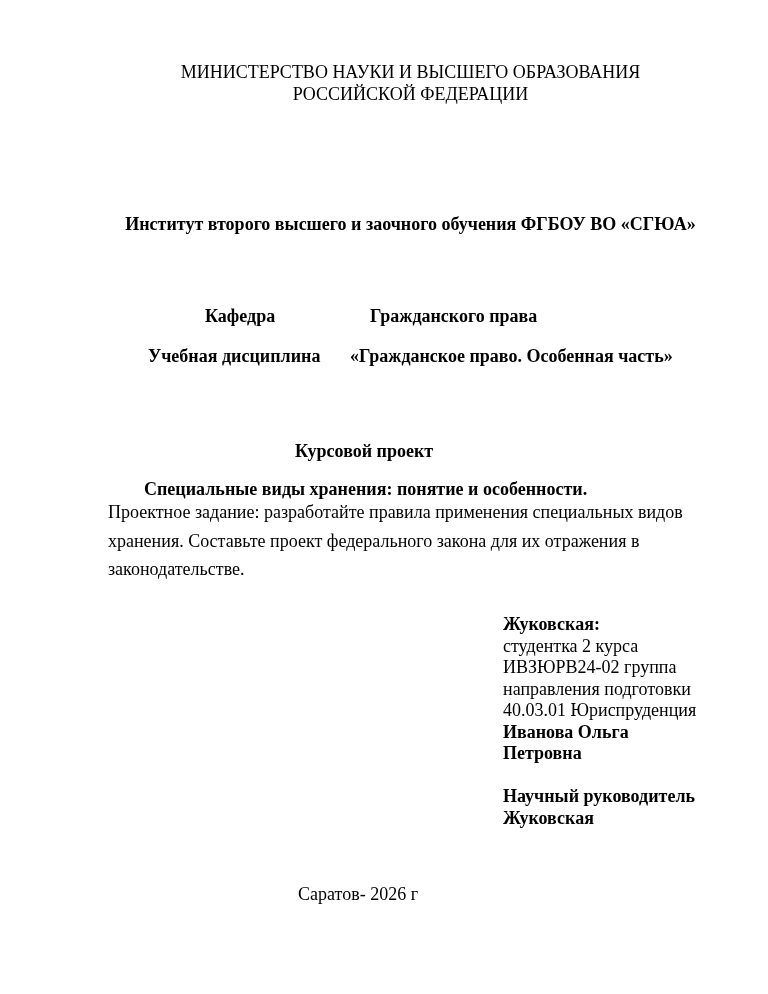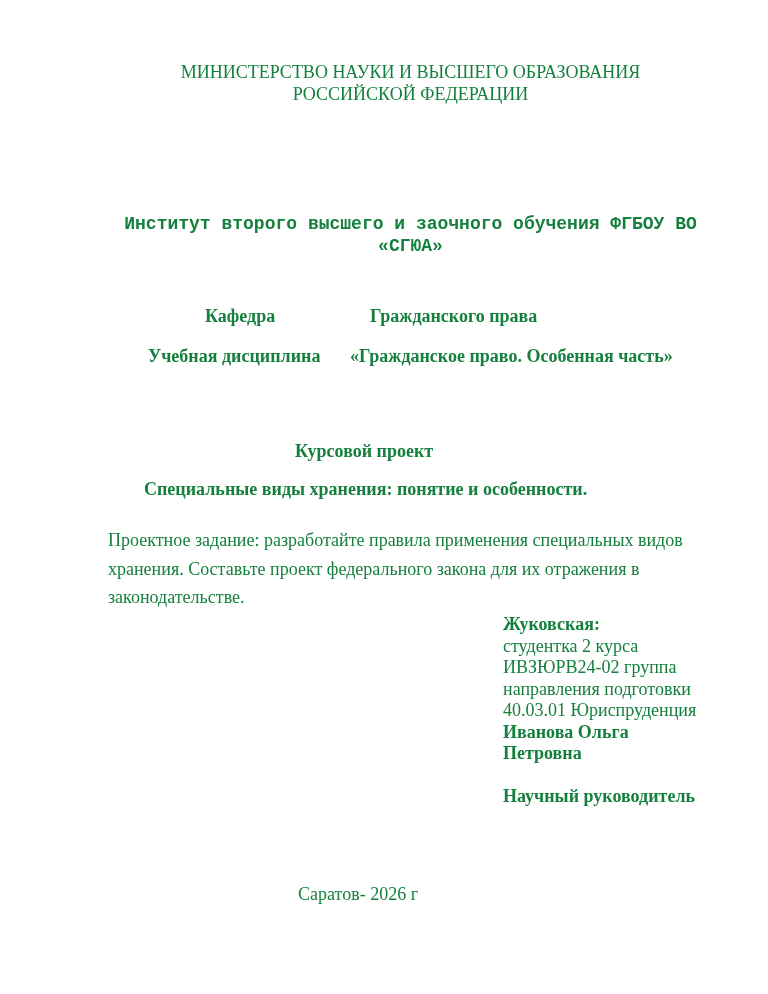--- a/index.html
+++ b/index.html
@@ -5,21 +5,21 @@
   html, body {
     margin: 0;
     padding: 0;
     background: #ffffff;
   }
   .page {
     position: relative;
     width: 768px;
     height: 994px;
     background: #ffffff;
-    color: #15803d;
+    color: #000000;
     font-family: "Liberation Serif", "DejaVu Serif", serif;
     font-size: 18px;
     overflow: hidden;
   }
   .abs { position: absolute; }
   .center-block {
     position: absolute;
     left: 108px;
     width: 605px;
     text-align: center;
@@ -27,36 +27,35 @@
   }
   .b { font-weight: bold; }
   .u-title {
     font-weight: bold;
     text-underline-offset: 3px;
   }
   .line { white-space: pre; }
 
   #ministry      { top: 61px; }
   #institution   { top: 119px; }
-  #institute     { top: 213px; font-weight: bold; font-family: Liberation Mono, monospace; }
+  #institute     { top: 213px; font-weight: bold; }
 
   .dept-label    { left: 205px; top: 305px; line-height: 22px; }
   .dept-value    { left: 370px; top: 305px; line-height: 22px; }
   .disc-label    { left: 148px; top: 345px; line-height: 22px; }
   .disc-value    { left: 350px; top: 345px; line-height: 22px; }
 
   #work-type     { left: 295px; top: 440px; line-height: 22px; }
   #work-title    { left: 144px; top: 478px; line-height: 22px; }
 
   #task {
     left: 108px;
     top: 498px;
     width: 620px;
     line-height: 28.6px;
-    margin-top: 28px;
   }
 
   #credentials {
     left: 503px;
     top: 614px;
     width: 230px;
     line-height: 21.5px;
   }
   .spacer { height: 21.5px; }
 
@@ -94,17 +93,18 @@
   <div id="credentials" class="abs">
     <div class="line b">Жуковская:</div>
     <div class="line">студентка 2 курса</div>
     <div class="line">ИВЗЮРВ24-02 группа</div>
     <div class="line">направления подготовки</div>
     <div class="line">40.03.01 Юриспруденция</div>
     <div class="line b">Иванова Ольга</div>
     <div class="line b">Петровна</div>
     <div class="spacer"></div>
     <div class="line b">Научный руководитель</div>
+    <div class="line b">Жуковская</div>
   </div>
 
   <div id="city-year" class="abs">Саратов- 2026 г</div>
 
 </div>
 
 </body></html>

